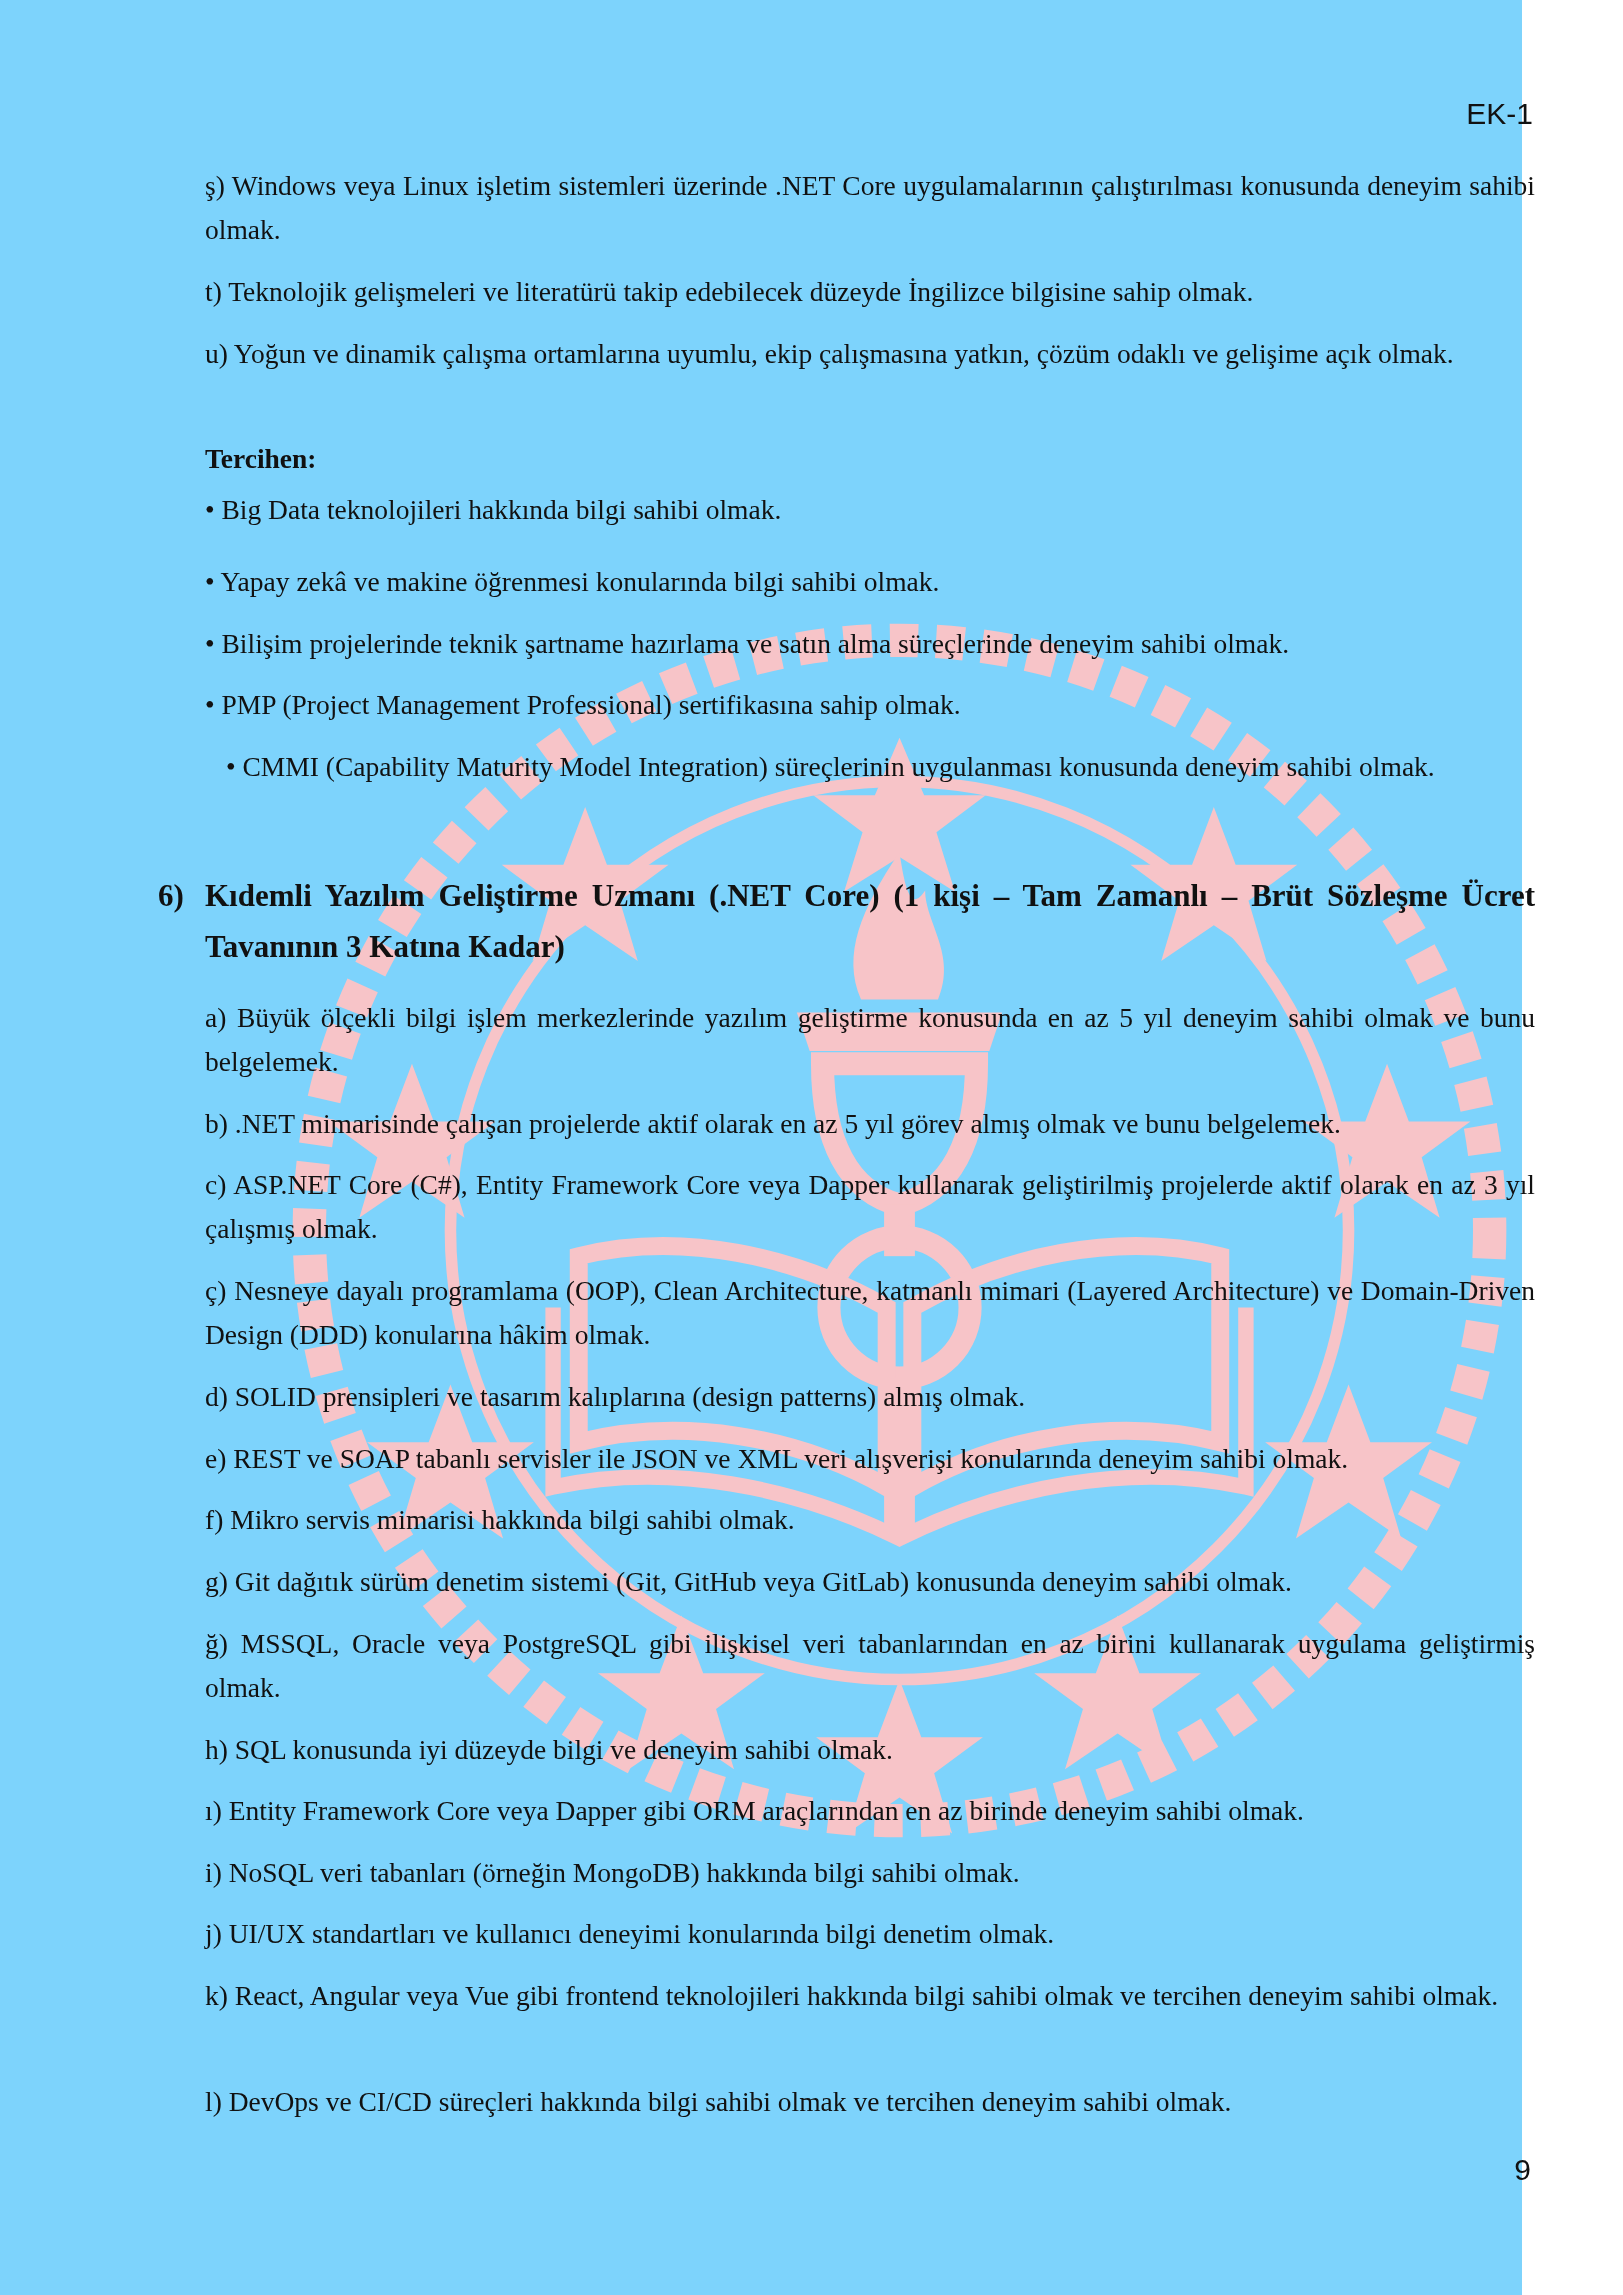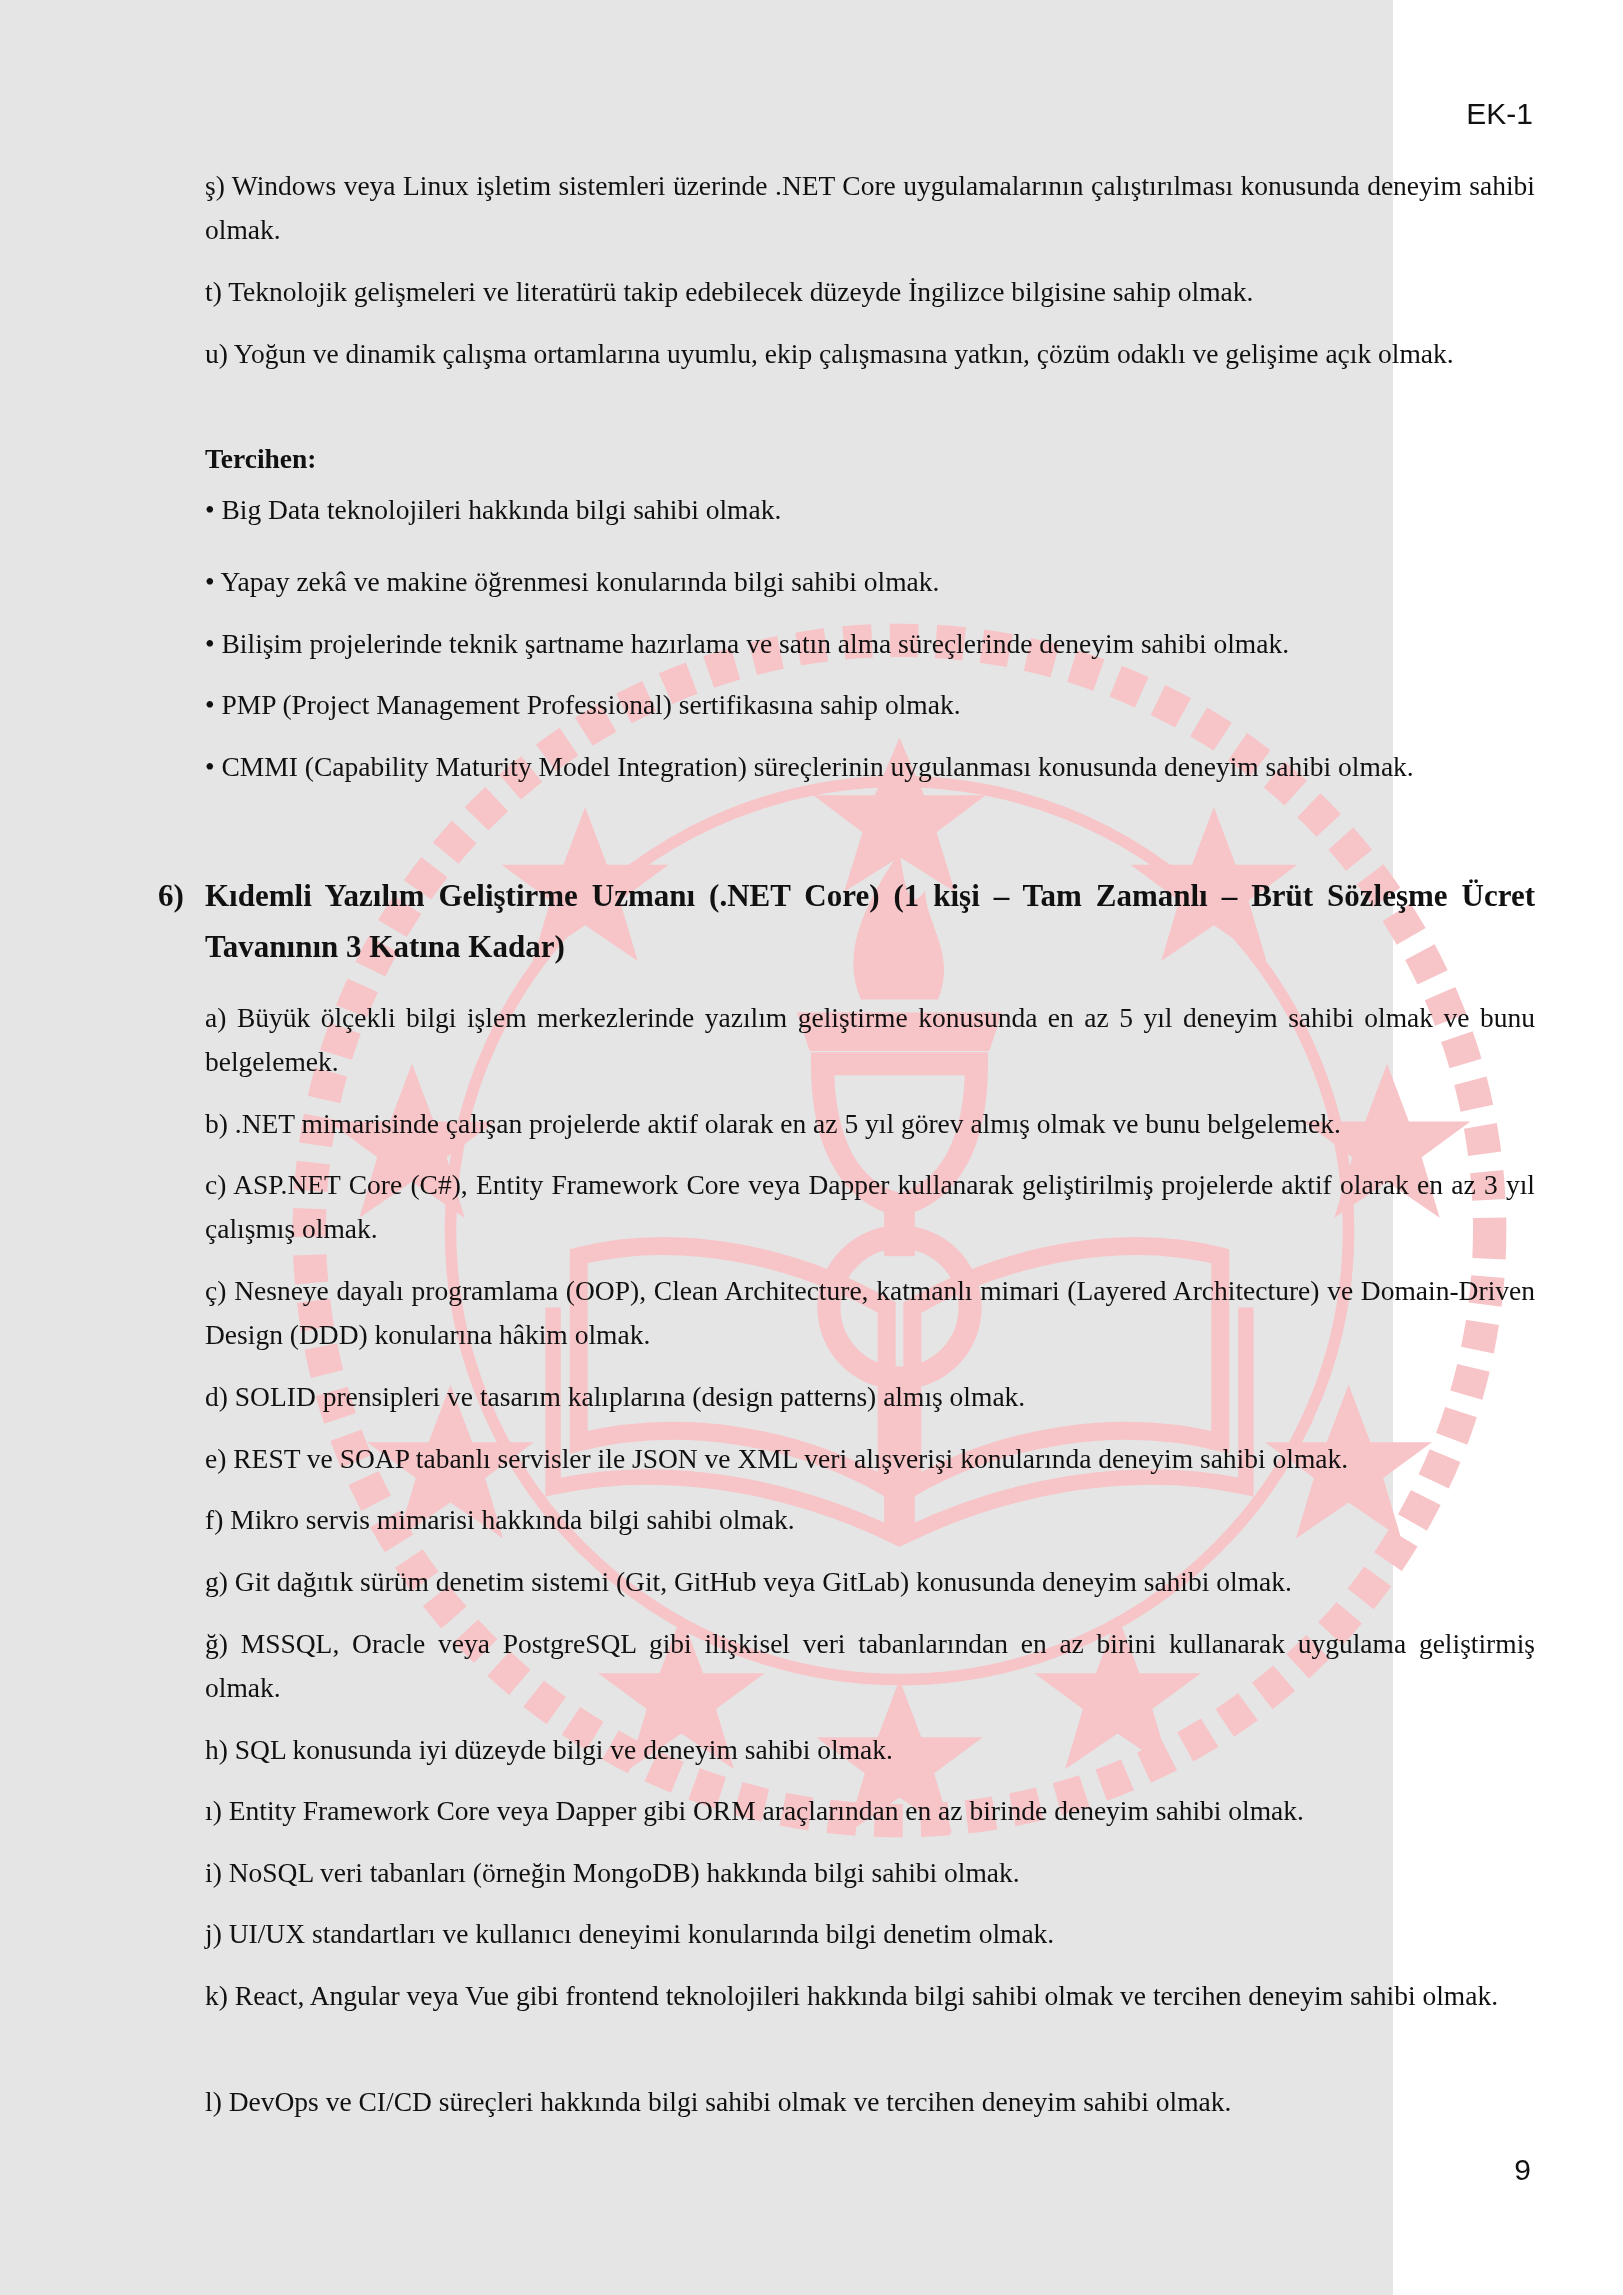--- a/index.html
+++ b/index.html
@@ -1,17 +1,17 @@
 <!DOCTYPE html>
 <html style="font-size:10.5px"><head>
 <meta charset="utf-8">
 <style>
   html, body { margin: 0; padding: 0; background: #ffffff; }
   body { width: 1623px; height: 2295px; position: relative; overflow: hidden; }
-  .page { position: absolute; left: 0; top: 0; width: 1393px; height: 2295px; background: #e5e5e5; text-decoration: underline; }
+  .page { position: absolute; left: 0; top: 0; width: 1522px; height: 2295px; background: #7dd3fc; text-decoration: underline; }
   .watermark { position: absolute; left: 258px; top: 589px; width: 1283px; height: 1283px; z-index: 0; }
   .content { position: absolute; left: 0; top: 0; width: 1623px; height: 2295px; z-index: 1; }
   .header-label { position: absolute; right: 90px; top: 97px; font-family: "Liberation Sans", sans-serif; font-size: 30px; color: #111; }
   .page-number { position: absolute; right: 92px; top: 2153px; font-family: "Liberation Sans", sans-serif; font-size: 30px; color: #111; }
   .para { position: absolute; left: 205px; width: 1330px; font-family: "Liberation Serif", serif; font-size: 27.5px; line-height: 44px; color: #111; text-align: justify; }
   .bold { font-weight: bold; }
   .heading { position: absolute; left: 158px; width: 1377px; font-family: "Liberation Serif", serif; font-weight: bold; font-size: 31px; line-height: 51px; color: #111; }
   .heading .num { position: absolute; left: 0; top: 0; }
   .heading .txt { display: block; margin-left: 47px; text-align: justify; }
 </style>
@@ -87,21 +87,21 @@
       <span>Yapay zekâ ve makine öğrenmesi konularında bilgi sahibi olmak.</span>
     </div>
     <div class="para" style="top:622px;">
       <span>•</span>
       <span>Bilişim projelerinde teknik şartname hazırlama ve satın alma süreçlerinde deneyim sahibi olmak.</span>
     </div>
     <div class="para" style="top:683px;">
       <span>•</span>
       <span>PMP (Project Management Professional) sertifikasına sahip olmak.</span>
     </div>
-    <div class="para" style="top:745px;">
+    <div class="para" style="top:745px;margin-left:21px;">
       <span>•</span>
       <span>CMMI (Capability Maturity Model Integration) süreçlerinin uygulanması konusunda deneyim sahibi olmak.</span>
     </div>
 
     <div class="heading" style="top:870px;">
       <span class="num">6)</span>
       <span class="txt">Kıdemli Yazılım Geliştirme Uzmanı (.NET Core) (1 kişi – Tam Zamanlı – Brüt Sözleşme Ücret Tavanının 3 Katına Kadar)</span>
     </div>
 
     <div class="para" style="top:996px;">

